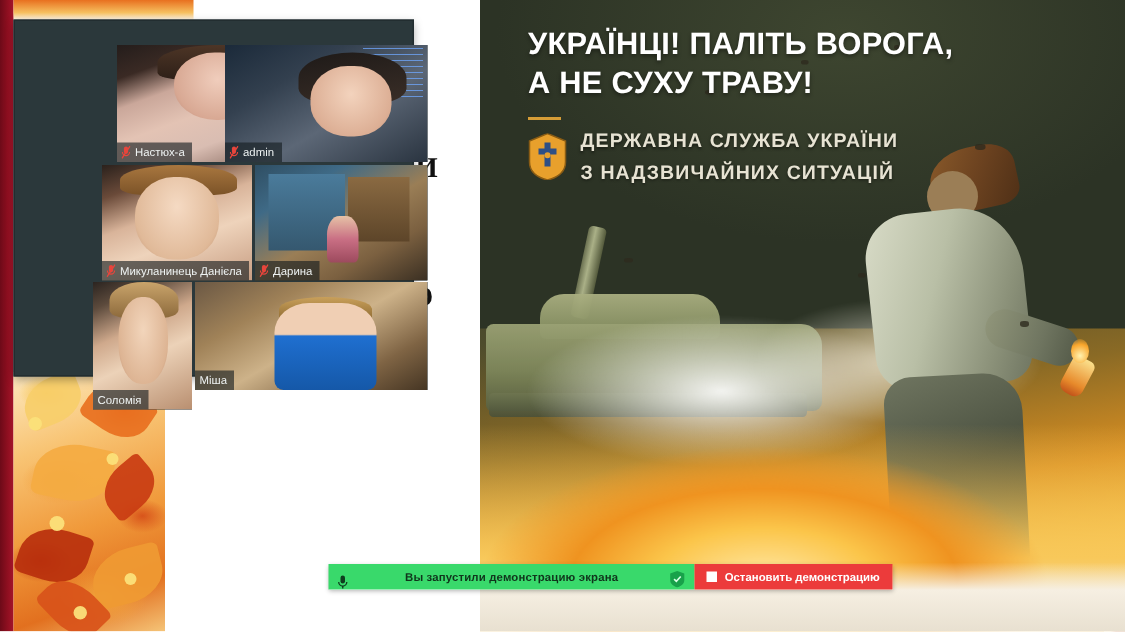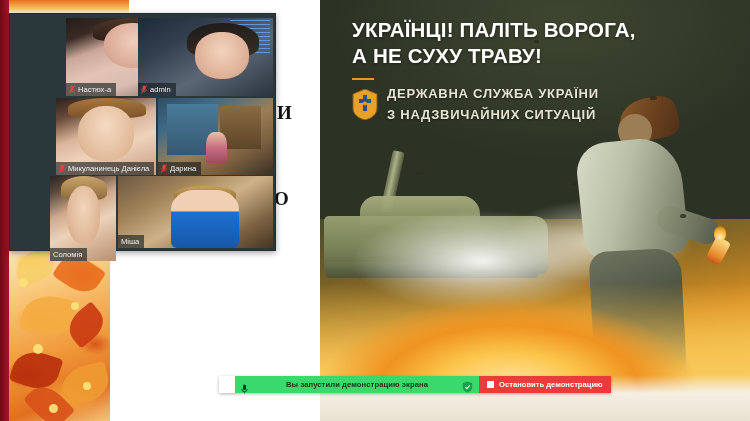--- a/index.html
+++ b/index.html
@@ -101,21 +101,21 @@
   .poster-rule{position:absolute;left:32px;top:78px;width:22px;height:2px;background:#e9a83a;opacity:.9;}
   .poster-org{position:absolute;left:32px;top:84px;display:flex;align-items:center;gap:9px;}
   .emblem{position:relative;width:26px;height:31px;flex:0 0 auto;}
   .emblem svg{display:block;}
   .org-lines{color:#e7e3d3;font-size:13px;line-height:1.6;letter-spacing:.75px;font-weight:700;
     text-shadow:0 1px 2px rgba(0,0,0,.5);}
 
   
   .vpanel{position:absolute;left:9px;top:13px;width:267px;height:238px;
     background:#2b383b;border:1px solid #222d30;box-shadow:0 2px 6px rgba(0,0,0,.35);
-    padding:4px;box-sizing:border-box;}
+    padding:16px;box-sizing:border-box;}
   .vgrid{position:relative;width:100%;height:100%;}
   .tile{position:absolute;overflow:hidden;background:#162022;}
   .tile .vid{position:absolute;inset:0;}
   .nametag{position:absolute;left:0;bottom:0;display:flex;align-items:center;gap:3px;
     padding:1px 5px 1px 3px;background:rgba(20,28,30,.62);color:#eef2f2;
     font-size:7.6px;line-height:11px;white-space:nowrap;max-width:100%;}
   .mic{width:6px;height:9px;flex:0 0 auto;}
 
   
   .m1{background:linear-gradient(160deg,#241d1b 0%,#3a2a24 18%,#caa79a 34%,#e3c3b4 52%,#d9bdb2 70%,#6c4f45 100%);}
@@ -149,21 +149,21 @@
   .m6 .boy{position:absolute;left:34%;top:20%;width:44%;height:80%;
     background:linear-gradient(180deg,#f0cfb4 0%,#f0cfb4 36%,#1f6fd0 38%,#1558a8 100%);
     border-radius:34% 34% 6px 6px;}
   .m6 .boyhair{position:absolute;left:36%;top:14%;width:40%;height:22%;border-radius:50% 50% 20% 20%;
     background:linear-gradient(180deg,#c9a05a 0%,#8d6a32 100%);}
 
   
   .sharebar{position:absolute;left:219px;top:376px;display:flex;align-items:stretch;height:17px;
     box-shadow:0 1px 3px rgba(0,0,0,.3);}
   .share-green{display:flex;align-items:center;gap:6px;background:#39d96b;
-    padding:0 6px 0 6px;color:#0c2f17;margin-left:16px;}
+    padding:0 6px 0 6px;color:#0c2f17;}
   .share-msg{font-size:7.6px;font-weight:700;color:#10351c;letter-spacing:.1px;padding:0 28px 0 32px;}
   .mic-green{width:7px;height:10px;}
   .shield{width:11px;height:12px;}
   .stop-btn{display:flex;align-items:center;gap:5px;background:#ec3b3b;color:#fff;
     padding:0 8px;font-size:7.6px;font-weight:700;border:none;cursor:pointer;}
   .stop-sq{width:7px;height:7px;background:#fff;flex:0 0 auto;}
 </style>
 </head>
 <body>
 

